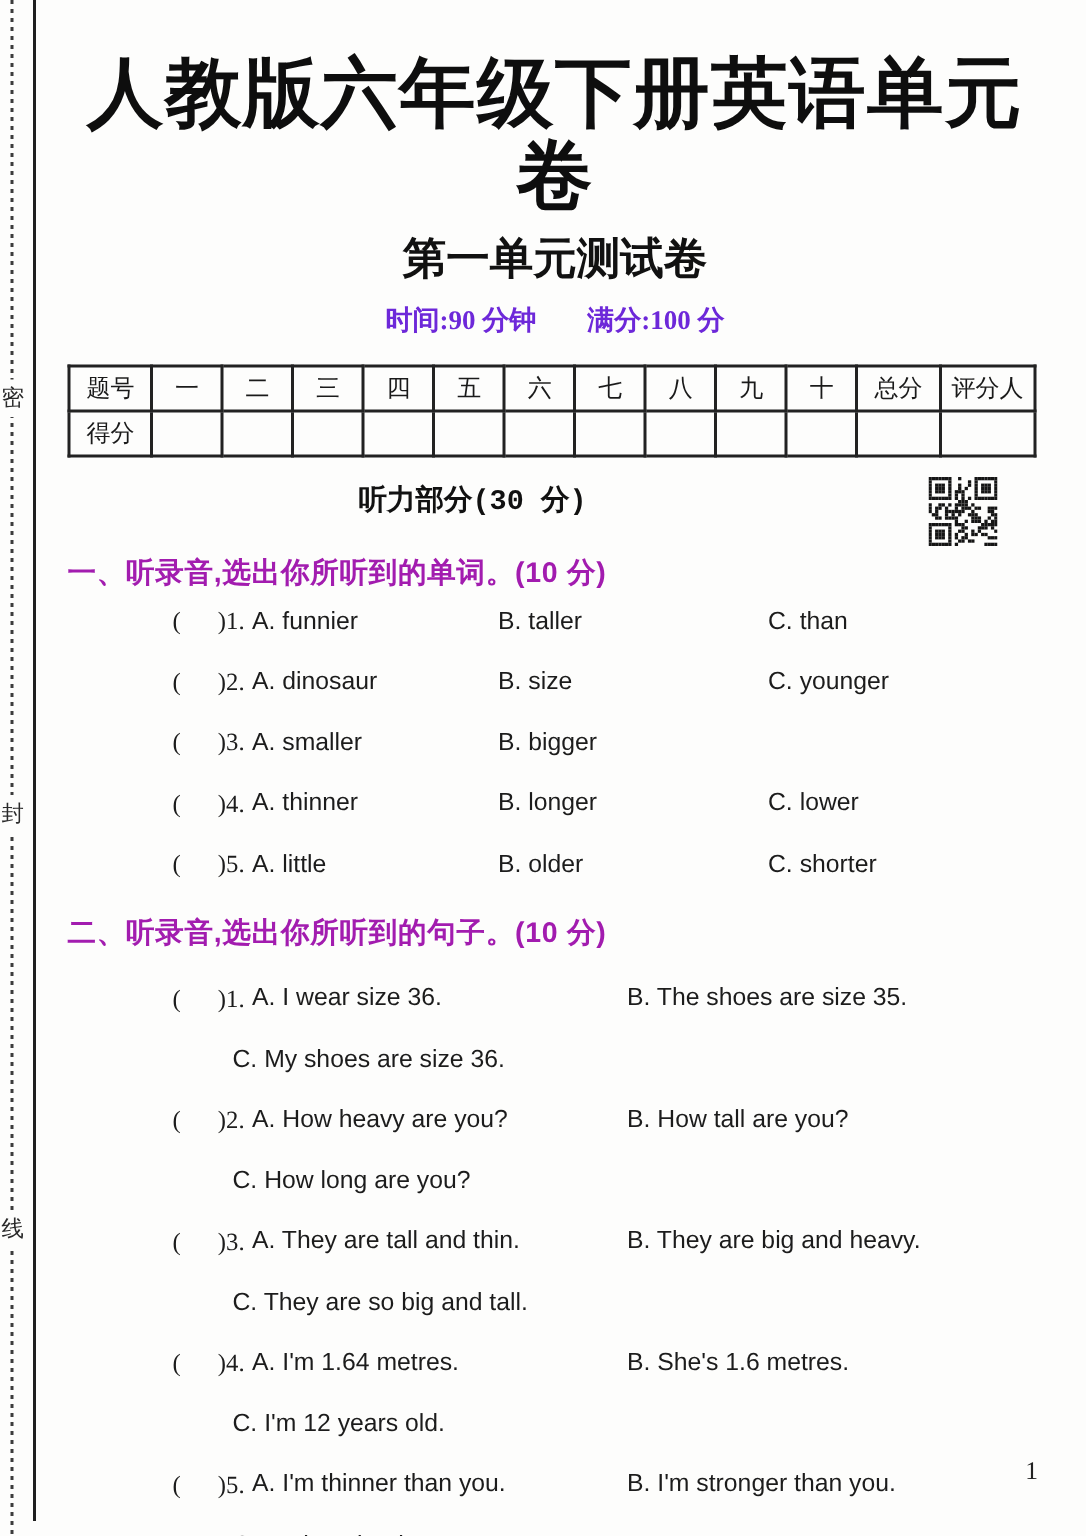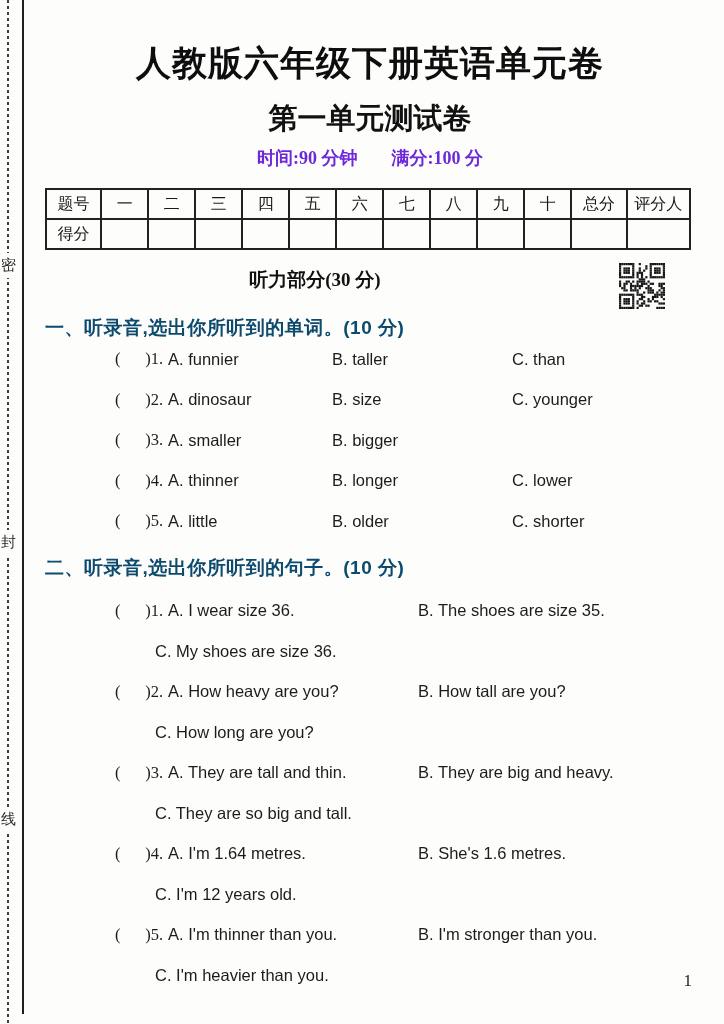--- a/index.html
+++ b/index.html
@@ -28,21 +28,21 @@
   }
   .seal-mi   { top:253px; }
   .seal-feng { top:530px; }
   .seal-xian { top:807px; }
 
   
   .doc { position:absolute; left:45px; top:0; width:650px; }
 
   .title {
     margin-top:36px; text-align:center;
-    font-size:35px; line-height:55px; font-weight:bold;
+    font-size:51px; line-height:55px; font-weight:bold;
     letter-spacing:1px; color:#0e0e0e;
     font-family:"Liberation Serif", serif;
   }
   .subtitle {
     margin-top:11px; text-align:center;
     font-size:29px; line-height:33px; font-weight:bold; color:#111;
   }
   .meta {
     margin-top:13px; text-align:center;
     font-size:18px; line-height:21px; font-weight:bold; color:#6d28d9;
@@ -59,29 +59,29 @@
   }
   td.c-first { width:54px; }
   td.c-num   { width:46px; }
   td.c-total { width:54px; }
   td.c-rater { width:62px; }
 
   .listening-row { position:relative; margin-top:17px; height:25px; }
   .listening-title {
     position:absolute; left:0; right:110px; text-align:center;
     font-size:19px; line-height:25px; font-weight:bold; color:#111;
-    font-family:Liberation Serif, serif;
+    font-family:Liberation Mono, monospace;
   }
   .qr {
     position:absolute; left:574px; top:-5px; width:46px; height:48px;
   }
   .qr svg { width:100%; height:100%; fill:#151515; }
 
   .part-heading {
-    font-size:19px; line-height:23px; font-weight:bold; color:#0c4a6e;
+    font-size:19px; line-height:23px; font-weight:bold; color:#a21caf;
     font-family:"Liberation Sans", sans-serif;
     letter-spacing:0.5px;
   }
   .ph1 { margin-top:24px; }
   .ph2 { margin-top:14px; }
 
   .q-block1 { margin-top:0; }
   .q-block2 { margin-top:12px; }
 
   .q-row, .q-line {

